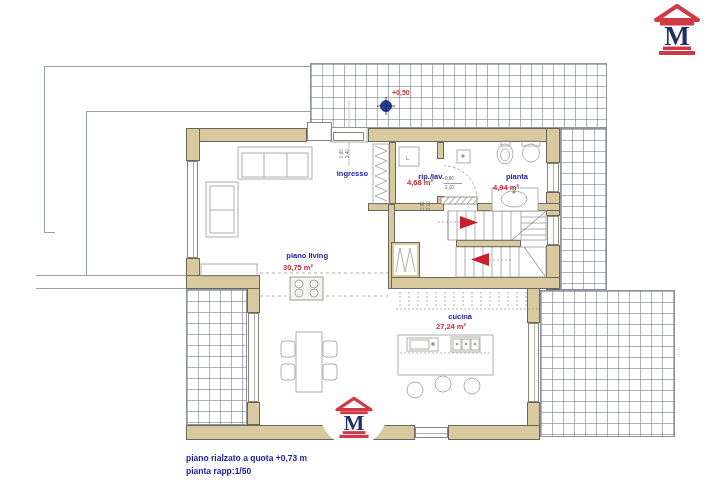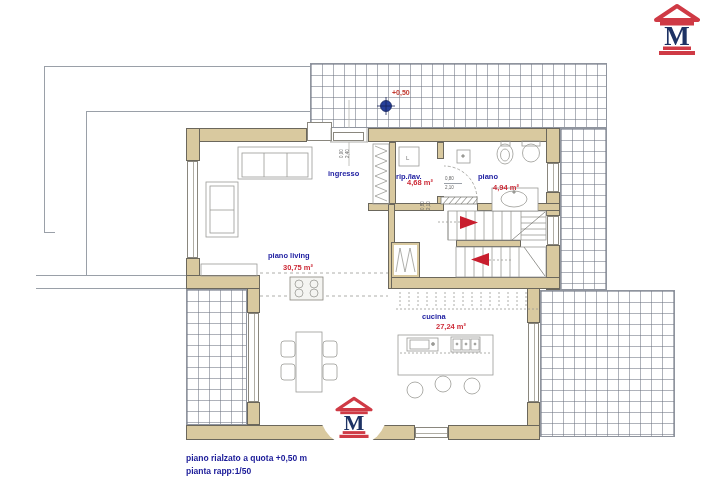--- a/index.html
+++ b/index.html
@@ -8,21 +8,21 @@
   .abs{position:absolute;}
   .tile{position:absolute;background-color:#fff;border:1px solid #8f949e;box-sizing:border-box;
         background-image:
           repeating-linear-gradient(to right, rgba(110,116,130,.55) 0 1px, transparent 1px 11px),
           repeating-linear-gradient(to bottom, rgba(110,116,130,.55) 0 1px, transparent 1px 11px);}
   .pline{position:absolute;background:#9aa0a8;}
   .wall{position:absolute;background:#d9c99f;border:1px solid #6b675c;box-sizing:border-box;}
   .win{position:absolute;background:#fff;border:1px solid #8a877e;box-sizing:border-box;}
   .win .mull-v{position:absolute;left:50%;top:0;width:1px;height:100%;background:#b0ada4;}
   .win .mull-h{position:absolute;top:50%;left:0;height:1px;width:100%;background:#b0ada4;}
-  .rlabel{position:absolute;font-weight:bold;font-size:7.5px;line-height:9px;color:#1c1ca0;text-align:left;}
+  .rlabel{position:absolute;font-weight:bold;font-size:7.5px;line-height:9px;color:#1c1ca0;text-align:right;}
   .rarea{position:absolute;font-weight:bold;font-size:7.5px;line-height:9px;color:#cc2936;text-align:center;}
   .dim{position:absolute;font-size:4.5px;line-height:5px;color:#666;}
   .dimrot{transform:rotate(-90deg);transform-origin:0 0;}
   .caption{position:absolute;left:186px;font-weight:bold;font-size:8.5px;line-height:10px;color:#1c1c99;}
   .logocircle{position:absolute;left:320px;top:379px;width:67px;height:67px;background:#fff;border-radius:50%;}
   .levellabel{position:absolute;left:392px;top:89px;font-weight:bold;font-size:7px;color:#c2392f;}
   svg{position:absolute;left:0;top:0;}
   .z0{z-index:0}.z2{z-index:2}.z3{z-index:3}.z4{z-index:4}.z5{z-index:5}.z6{z-index:6}
 </style>
 </head>
@@ -203,21 +203,21 @@
         <path d="M377,106H395 M386,97V115" stroke="#16245c"></path>
       </g>
     </g>
   </svg>
 
   <div class="levellabel z6">+0,50</div>
 
   <div class="rlabel z6" style="left:328px;top:169px;width:40px">ingresso</div>
   <div class="rlabel z6" style="left:396px;top:172px;width:48px">rip./lav.</div>
   <div class="rarea  z6" style="left:396px;top:178px;width:48px">4,68 m²</div>
-  <div class="rlabel z6" style="left:478px;top:172px;width:50px">piano</div>
+  <div class="rlabel z6" style="left:478px;top:172px;width:50px">pianta</div>
   <div class="rarea  z6" style="left:481px;top:183px;width:50px">4,94 m²</div>
   <div class="rlabel z6" style="left:268px;top:251px;width:60px">piano living</div>
   <div class="rarea  z6" style="left:268px;top:263px;width:60px">30,75 m²</div>
   <div class="rlabel z6" style="left:422px;top:312px;width:50px">cucina</div>
   <div class="rarea  z6" style="left:426px;top:322px;width:50px">27,24 m²</div>
 
   <div class="dim dimrot z6" style="left:339px;top:158px">0,90</div>
   <div class="dim dimrot z6" style="left:345px;top:158px">2,40</div>
   <div class="dim z6" style="left:445px;top:176px">0,80</div>
   <div class="pline z6" style="left:444px;top:183px;width:18px;height:1px"></div>
@@ -235,16 +235,16 @@
   </svg>
 
   <svg class="z6" style="left:654px;top:3px" width="46" height="52" viewBox="0 0 46 52">
     <path d="M23,3 L44,17 L2,17 Z" fill="#fff" stroke="#cf3a45" stroke-width="4" stroke-linejoin="round"></path>
     <rect x="6" y="19" width="34" height="3.5" fill="#cf3a45"></rect>
     <text x="23" y="42" text-anchor="middle" font-family="Liberation Serif, serif" font-weight="bold" font-size="27" fill="#1d3264">M</text>
     <rect x="9" y="43.5" width="28" height="3.5" fill="#cf3a45"></rect>
     <rect x="5" y="48" width="36" height="4" fill="#cf3a45"></rect>
   </svg>
 
-  <div class="caption z6" style="top:453px">piano rialzato a quota +0,50 m</div>
+  <div class="caption z6" style="top:453px">piano rialzato a quota +0,73 m</div>
   <div class="caption z6" style="top:466px">pianta rapp:1/50</div>
 
 </div>
 
 </body></html>

